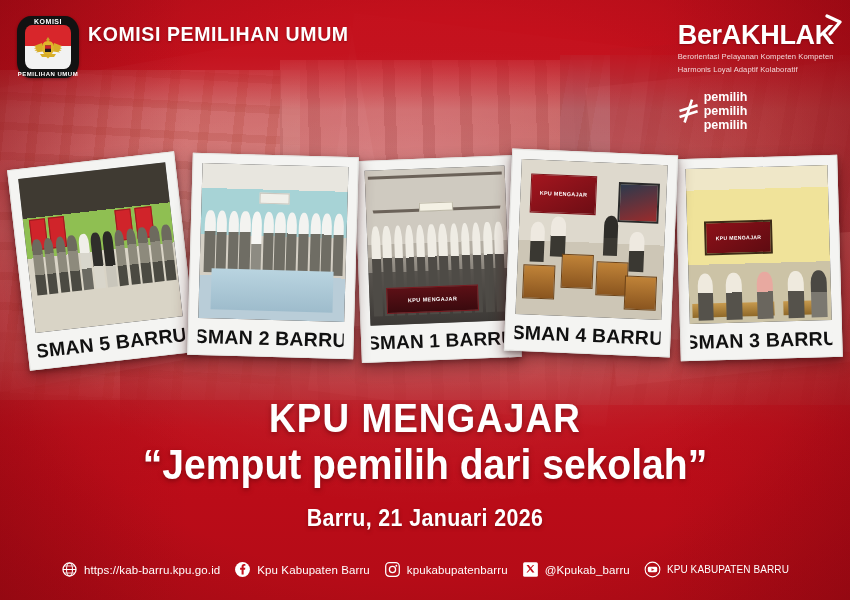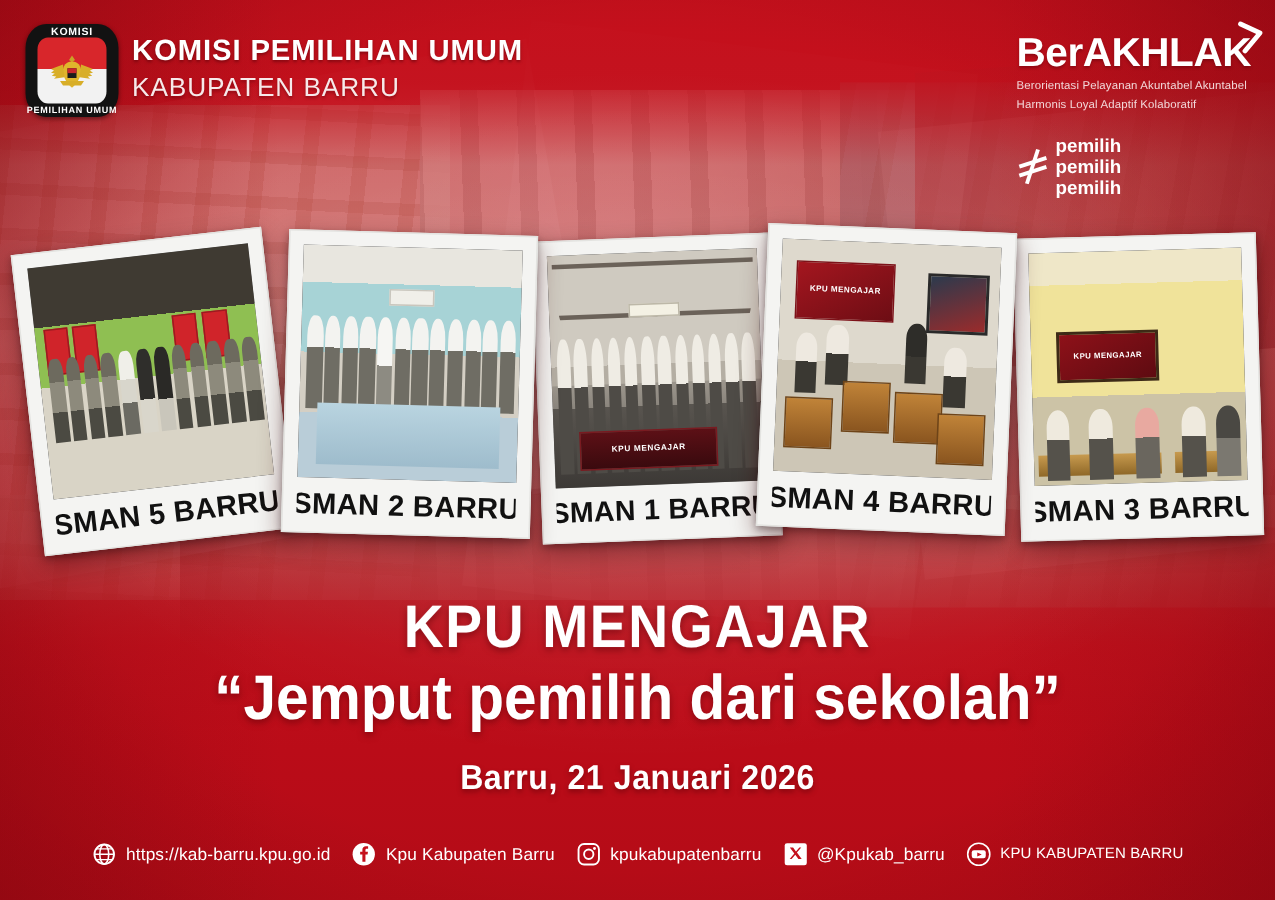--- a/index.html
+++ b/index.html
@@ -320,32 +320,31 @@
           <rect x="24" y="21" width="12" height="6.5" fill="#c9262c"></rect>
           <path d="M14 38 L46 38 L42 44 L18 44 Z" fill="#d8ae28"></path>
         </svg>
       </div>
       <div class="txt-top">KOMISI</div>
       <div class="txt-bot">PEMILIHAN UMUM</div>
     </div>
 
     <div class="header-text">
       <div class="l1">KOMISI PEMILIHAN UMUM</div>
-      <div class="l2">KABUPATEN BARRU</div>
     </div>
 
     <div class="berakhlak">
       <div class="ba-left">
         <div class="ba-word">
           <span>BerAKHLAK</span>
           <svg class="ba-swoosh" viewBox="0 0 18 22">
             <path d="M2 2 L15 8 L5 20" stroke="#ffffff" stroke-width="3.2" fill="none" stroke-linecap="round" stroke-linejoin="round"></path>
           </svg>
         </div>
-        <div class="ba-sub">Berorientasi Pelayanan Akuntabel Akuntabel</div>
+        <div class="ba-sub">Berorientasi Pelayanan Kompeten Kompeten</div>
         <div class="ba-sub">Harmonis Loyal Adaptif Kolaboratif</div>
       </div>
       <div class="ba-right">
         <svg class="ba-mark" viewBox="0 0 21 24">
           <rect x="1" y="8" width="19" height="2.6" fill="#fff" transform="rotate(-18 10 9)"></rect>
           <rect x="1" y="14" width="19" height="2.6" fill="#fff" transform="rotate(-18 10 15)"></rect>
           <rect x="9" y="0" width="2.6" height="24" fill="#fff" transform="rotate(18 10 12)"></rect>
         </svg>
         <div class="ba-tag">
           <div>pemilih</div>

